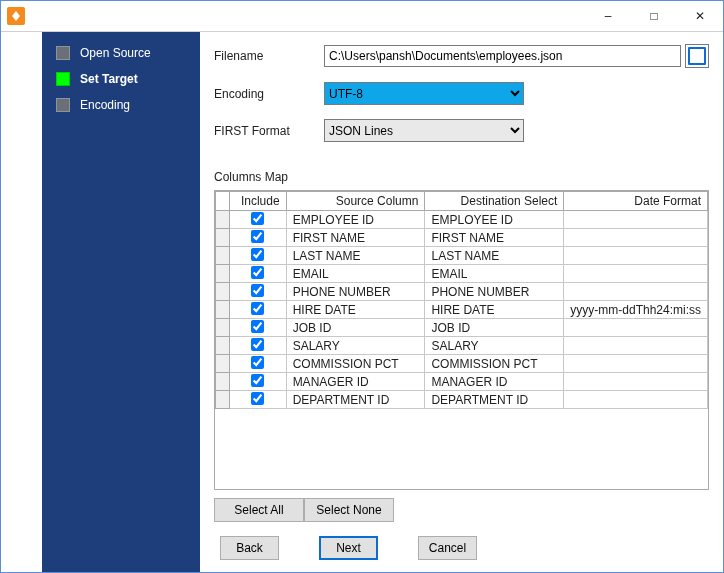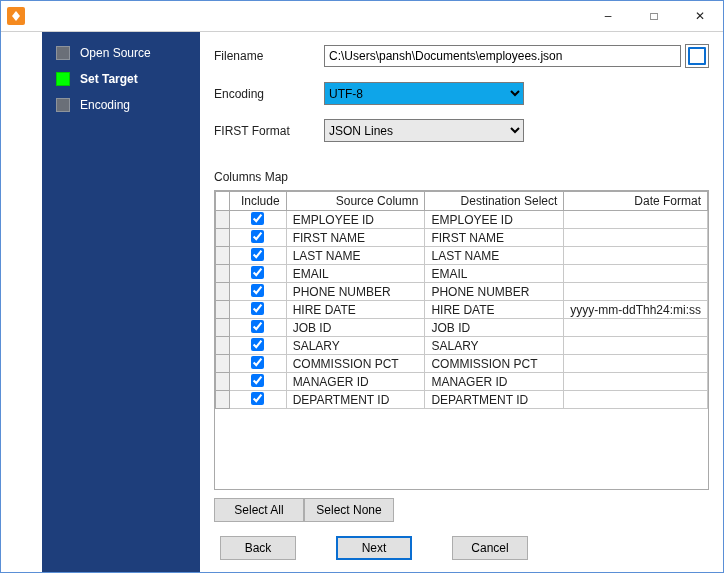--- a/index.html
+++ b/index.html
@@ -198,21 +198,21 @@
     font-size: 12px;
   }
 
   .nav-row {
     margin-top: 14px;
     display: flex;
     gap: 40px;
     padding-left: 6px;
   }
   .nav-btn {
-    width: 76px; height: 24px;
+    width: 59px; height: 24px;
     border: 1px solid #adadad;
     background: #e1e1e1;
     font-family: inherit;
     font-size: 12px;
   }
   .nav-btn.primary {
     border: 2px solid #0a6ed1;
     background: #e1e1e1;
   }
 </style>

